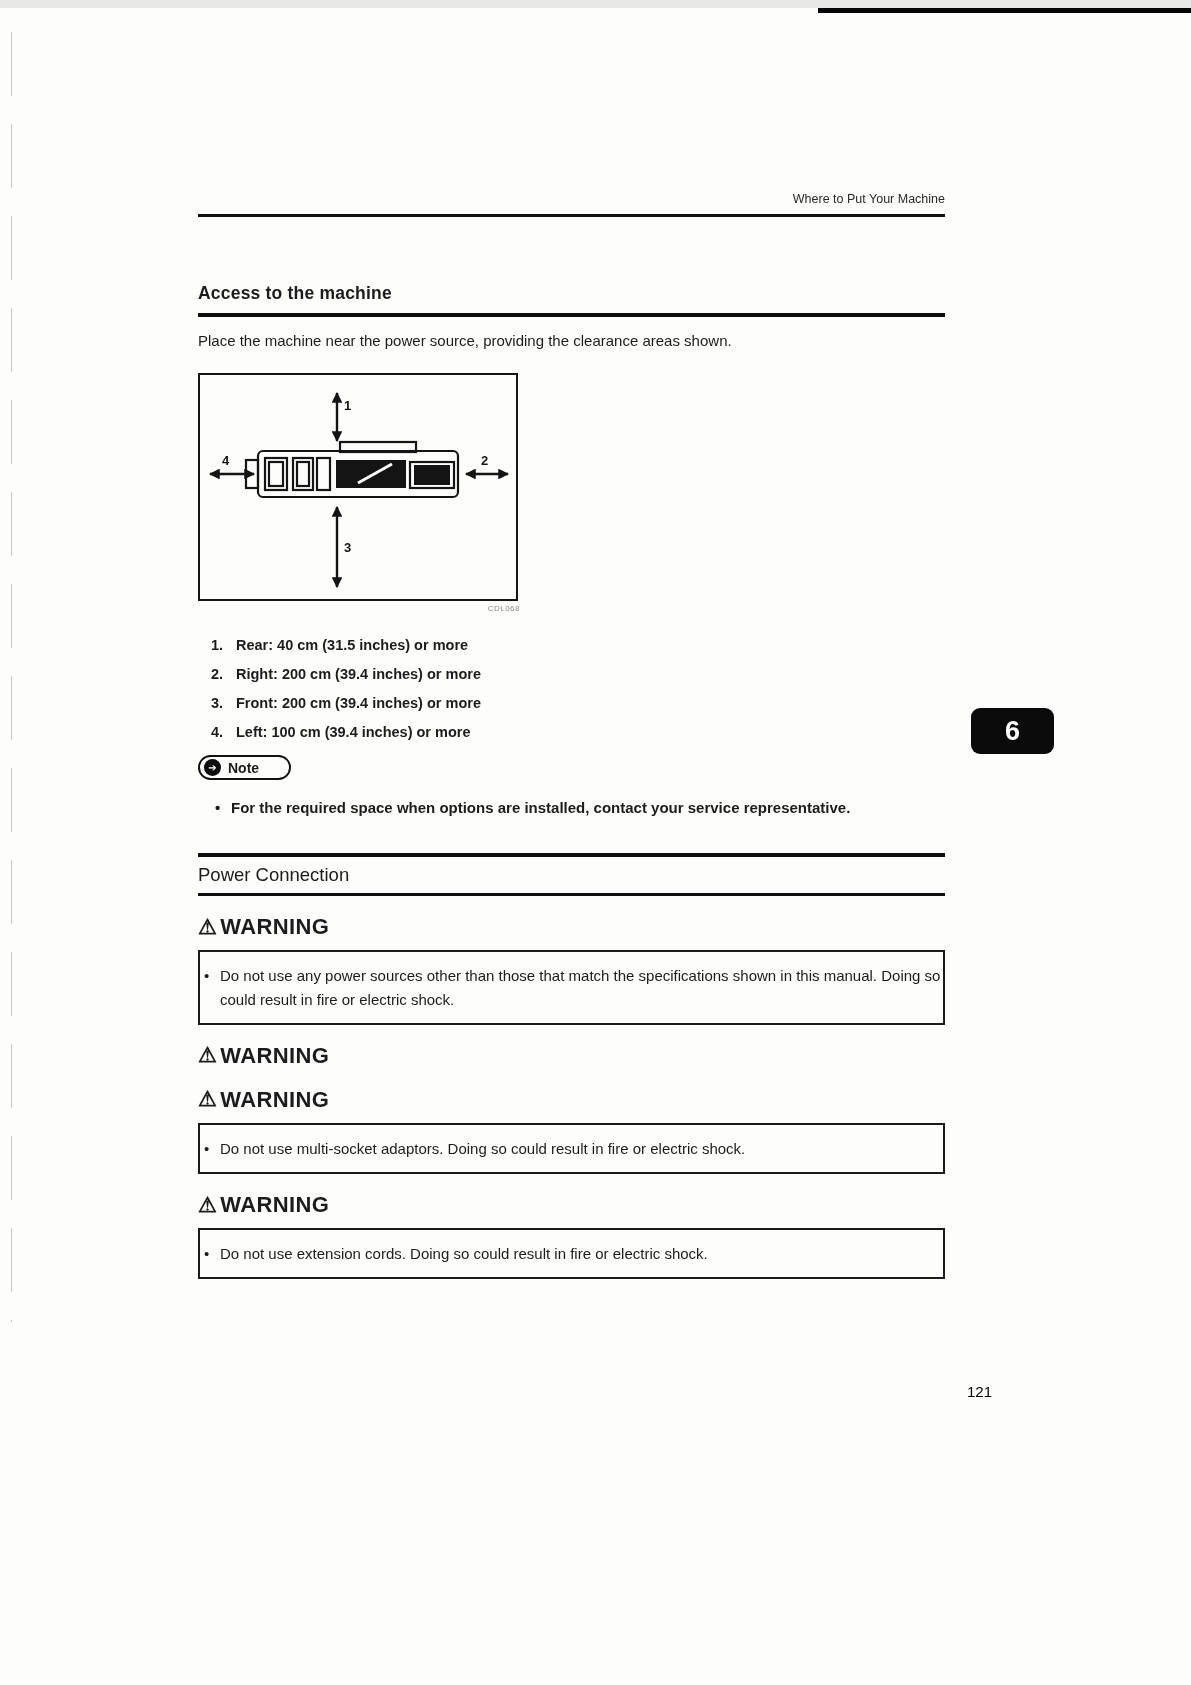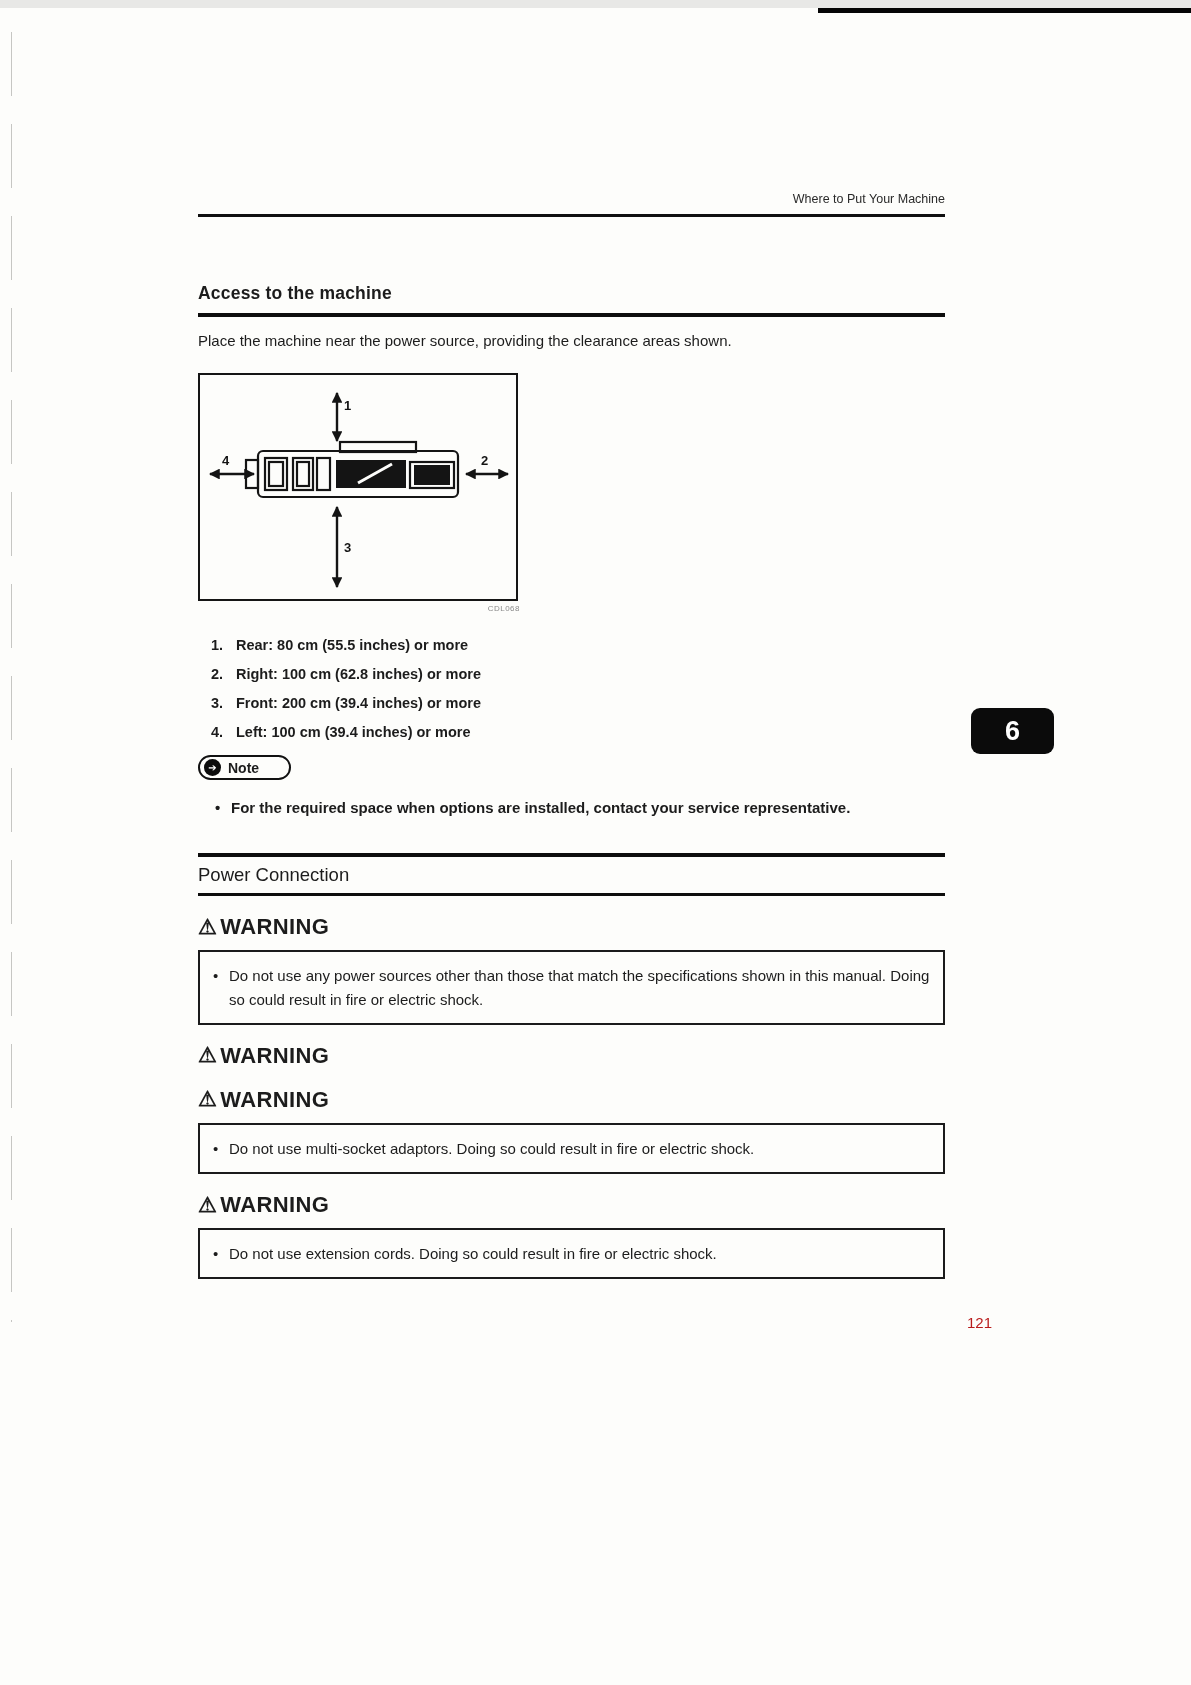--- a/index.html
+++ b/index.html
@@ -59,30 +59,30 @@
   .power-rules { margin-top:34px; }
   .rule3 { height:3.5px; background:#0d0d0d; }
   .section-title { font-size:18.5px; font-weight:normal; margin:7px 0 7px; }
 
   .warning-heading {
     display:flex; align-items:center; gap:3px;
     font-size:22px; font-weight:bold; letter-spacing:.4px;
     margin:18px 0 10px;
   }
   .warn-icon { font-size:21px; line-height:1; transform:translateY(-1px); }
-  .warning-box { border:2px solid #1b1b1b; padding:12px 10px; background:#fdfdfb; }
+  .warning-box { border:2px solid #1b1b1b; padding:12px 1px; background:#fdfdfb; }
   .warning-box ul { list-style:none; }
 
   .chapter-tab {
     position:absolute; left:971px; top:700px; width:83px; height:46px;
     background:#0b0b0b; border-radius:9px;
     display:flex; align-items:center; justify-content:center;
     color:#fff; font-size:27px; font-weight:bold;
   }
-  .page-number { position:absolute; left:967px; top:1306px; font-size:15px; color:#b91c1c; }
+  .page-number { position:absolute; left:967px; top:1375px; font-size:15px; color:#000000; }
 </style>
 </head>
 <body>
 
 <div class="page">
 
   <div class="scan-bar-top"></div>
   <div class="scan-line-left"></div>
 
   <div class="running-header">
@@ -129,25 +129,25 @@
         <text class="lbl" x="281" y="90">2</text>
         <text class="lbl" x="144" y="177">3</text>
         <text class="lbl" x="22" y="90">4</text>
       </svg>
     </div>
     <div class="figure-caption">CDL068</div>
 
     <ol class="clearance-list">
       <li>
         <span class="num">1.</span>
-        <span class="txt">Rear: 80 cm (55.5 inches) or more</span>
+        <span class="txt">Rear: 40 cm (31.5 inches) or more</span>
       </li>
       <li>
         <span class="num">2.</span>
-        <span class="txt">Right: 100 cm (62.8 inches) or more</span>
+        <span class="txt">Right: 200 cm (39.4 inches) or more</span>
       </li>
       <li>
         <span class="num">3.</span>
         <span class="txt">Front: 200 cm (39.4 inches) or more</span>
       </li>
       <li>
         <span class="num">4.</span>
         <span class="txt">Left: 100 cm (39.4 inches) or more</span>
       </li>
     </ol>

